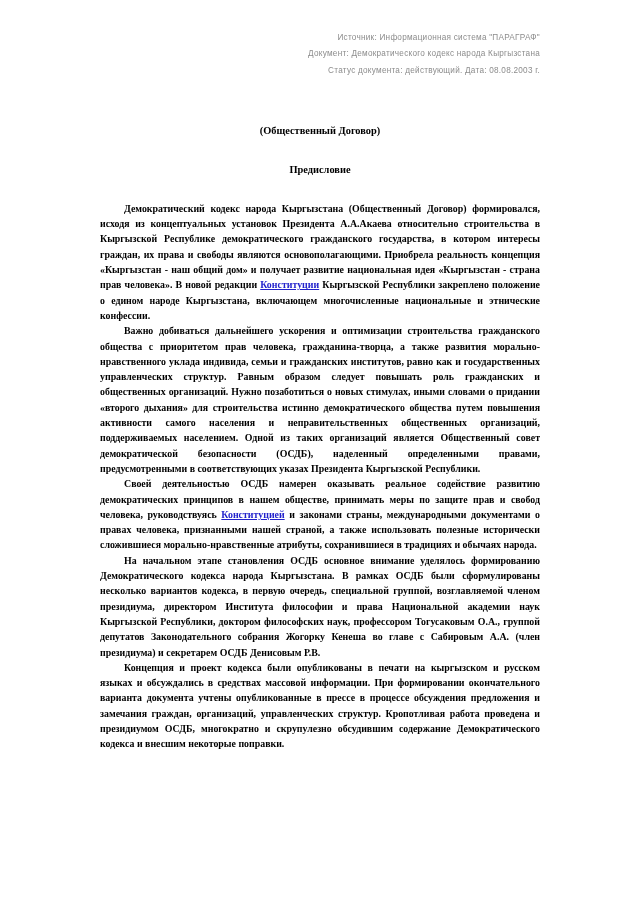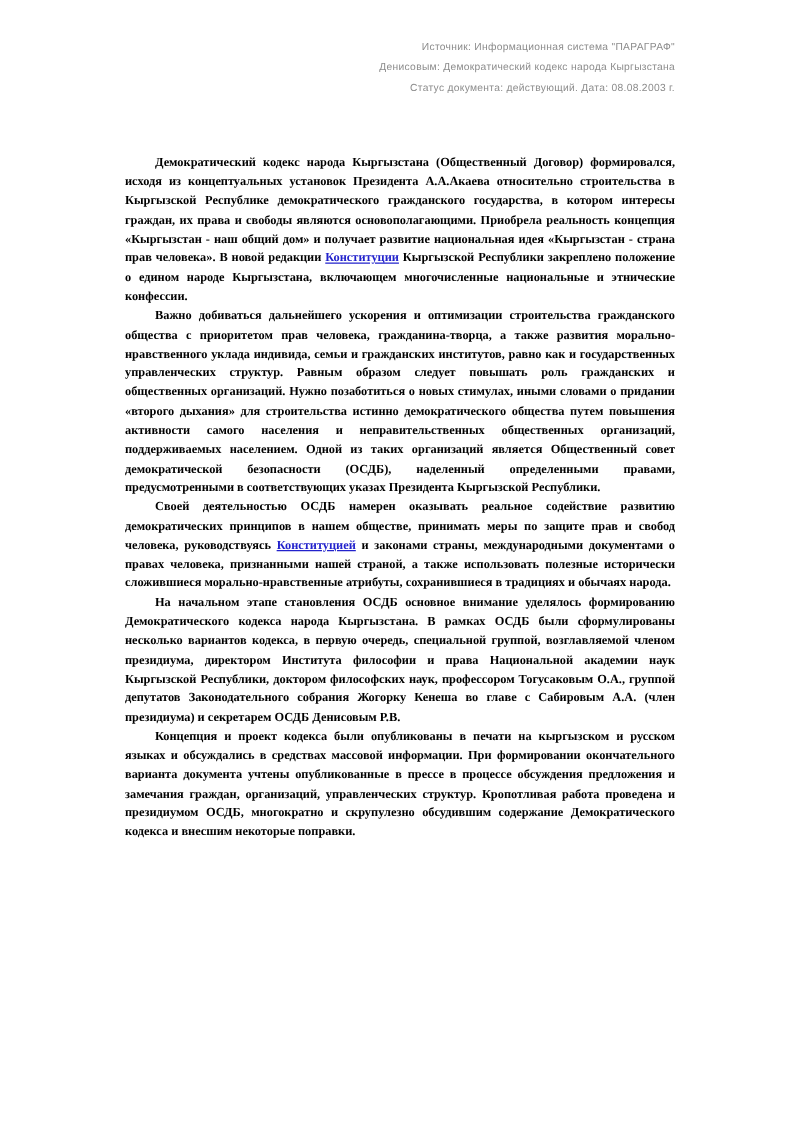--- a/index.html
+++ b/index.html
@@ -95,25 +95,27 @@
     cursor: pointer;
   }
 </style>
 </head>
 <body>
 
 <div class="page">
 
   <div class="doc-meta">
     <div>Источник: Информационная система "ПАРАГРАФ"</div>
-    <div>Денисовым: Демократический кодекс народа Кыргызстана</div>
+    <div>Документ: Демократического кодекс народа Кыргызстана</div>
     <div>Статус документа: действующий. Дата: 08.08.2003 г.</div>
   </div>
 
   <div class="title-block">
+    <div class="doc-parenthetical">(Общественный Договор)</div>
+    <div class="doc-section-heading">Предисловие</div>
   </div>
 
   <div class="body-text">
 
     <p><span>Демократический кодекс народа Кыргызстана (Общественный Договор) формировался, исходя из концептуальных установок Президента А.А.Акаева относительно строительства в Кыргызской Республике демократического гражданского государства, в котором интересы граждан, их права и свободы являются основополагающими. Приобрела реальность концепция «Кыргызстан - наш общий дом» и получает развитие национальная идея «Кыргызстан - страна прав человека». В новой редакции </span><a class="doc-link" href="#">Конституции</a><span> Кыргызской Республики закреплено положение о едином народе Кыргызстана, включающем многочисленные национальные и этнические конфессии.</span></p>
 
     <p>Важно добиваться дальнейшего ускорения и оптимизации строительства гражданского общества с приоритетом прав человека, гражданина-творца, а также развития морально-нравственного уклада индивида, семьи и гражданских институтов, равно как и государственных управленческих структур. Равным образом следует повышать роль гражданских и общественных организаций. Нужно позаботиться о новых стимулах, иными словами о придании «второго дыхания» для строительства истинно демократического общества путем повышения активности самого населения и неправительственных общественных организаций, поддерживаемых населением. Одной из таких организаций является Общественный совет демократической безопасности (ОСДБ), наделенный определенными правами, предусмотренными в соответствующих указах Президента Кыргызской Республики.</p>
 
     <p><span>Своей деятельностью ОСДБ намерен оказывать реальное содействие развитию демократических принципов в нашем обществе, принимать меры по защите прав и свобод человека, руководствуясь </span><a class="doc-link" href="#">Конституцией</a><span> и законами страны, международными документами о правах человека, признанными нашей страной, а также использовать полезные исторически сложившиеся морально-нравственные атрибуты, сохранившиеся в традициях и обычаях народа.</span></p>
 

